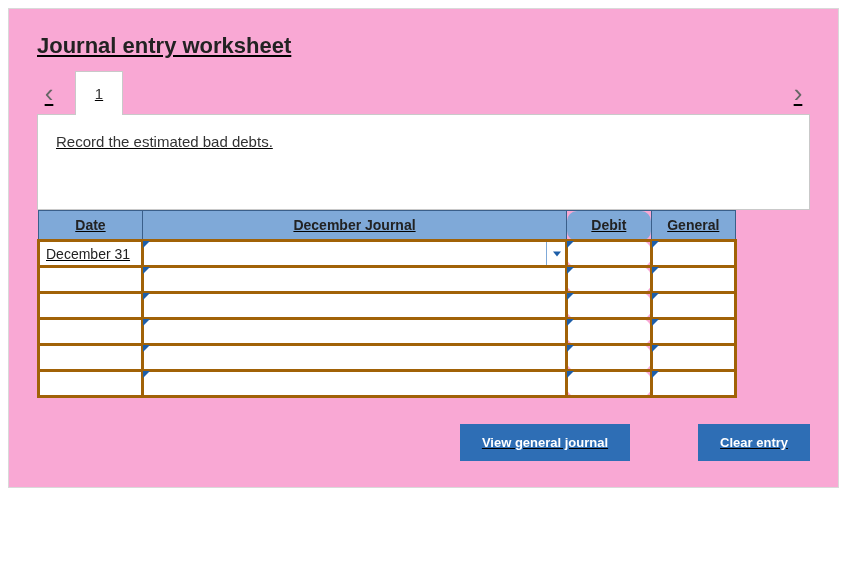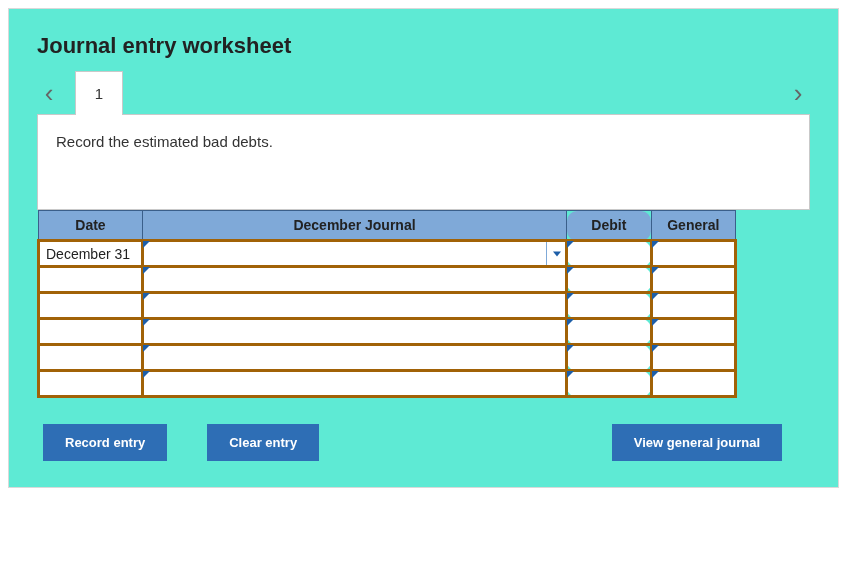--- a/index.html
+++ b/index.html
@@ -5,22 +5,23 @@
   * { box-sizing: border-box; }
   body {
     margin: 0;
     font-family: Arial, Helvetica, sans-serif;
     background: #fff;
     padding: 8px;
   }
   .outer {
     width: 831px;
     border: 1px solid #d9d9d9;
-    background: #5eead4;
+    background: #f9a8d4;
     padding: 24px 28px 26px 28px;
+    text-decoration: underline;
   }
   .title {
     font-size: 22px;
     font-weight: bold;
     color: #222;
     margin: 0 0 12px 0;
   }
   .tabrow {
     display: flex;
     align-items: center;
@@ -198,17 +199,16 @@
       <tr>
         <td class="col-date"></td>
         <td class="col-gj cell-flag"></td>
         <td class="col-debit cell-flag"></td>
         <td class="col-credit cell-flag"></td>
       </tr>
     </tbody>
   </table>
 
   <div class="button-row">
-    <button class="btn">Record entry</button>
+    <button class="btn view">View general journal</button>
     <button class="btn">Clear entry</button>
-    <button class="btn view">View general journal</button>
   </div>
 </div>
 
 </body></html>

